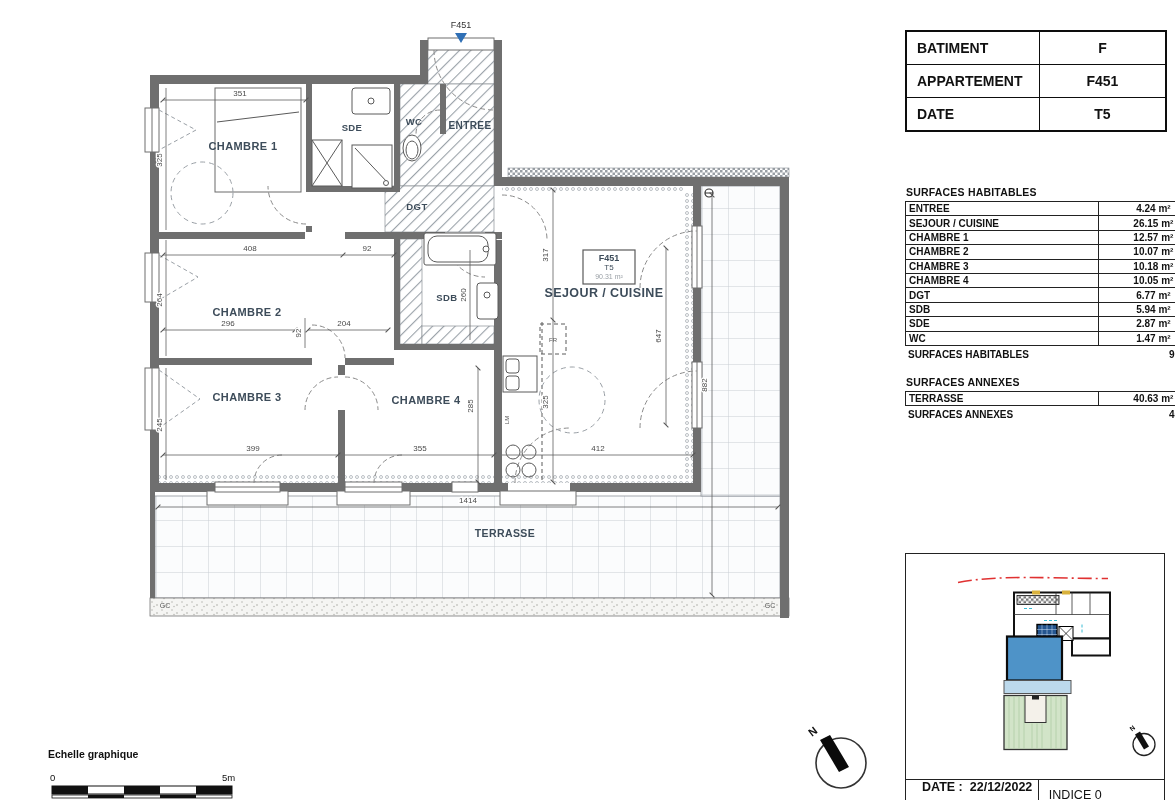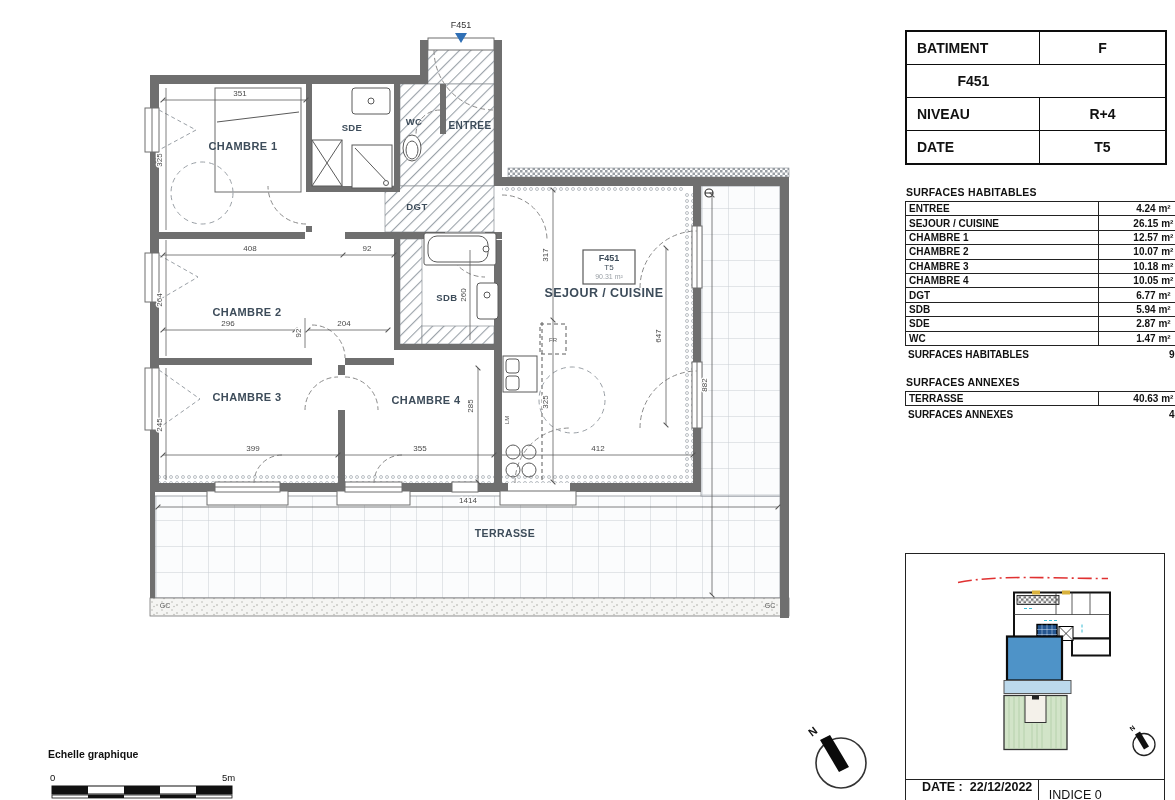--- a/index.html
+++ b/index.html
@@ -307,25 +307,22 @@
   </svg>
 
   <div class="rightcol">
 
     <div class="info-table">
       <div class="info-row">
         <div class="info-label">BATIMENT</div>
         <div class="info-value">F</div>
       </div>
       <div class="info-row">
+        <div class="info-label">APPARTEMENT</div>
         <div class="info-value">F451</div>
-      </div>
-      <div class="info-row">
-        <div class="info-label">NIVEAU</div>
-        <div class="info-value">R+4</div>
       </div>
       <div class="info-row">
         <div class="info-label">DATE</div>
         <div class="info-value">T5</div>
       </div>
     </div>
 
     <div class="surfaces">
       <div class="sec-title">SURFACES HABITABLES</div>
       <div class="stable">

